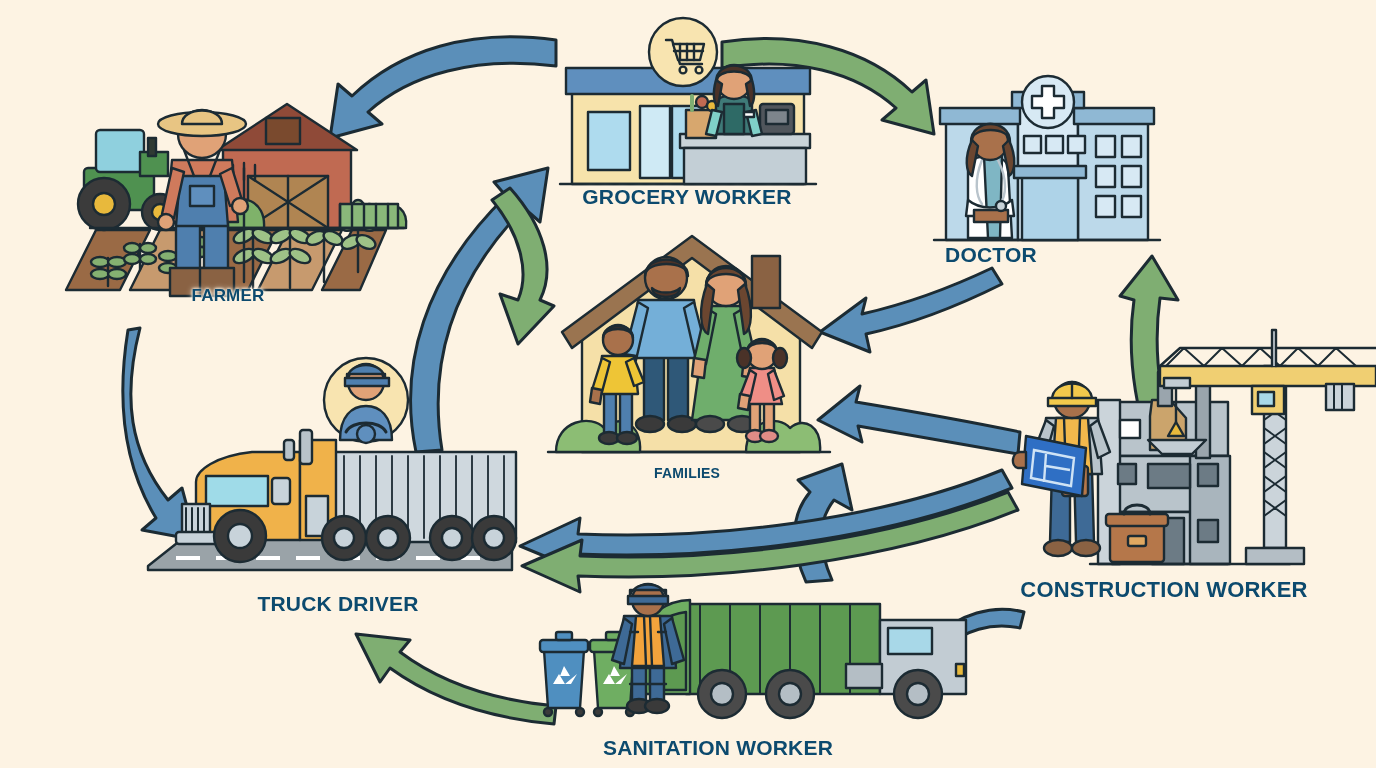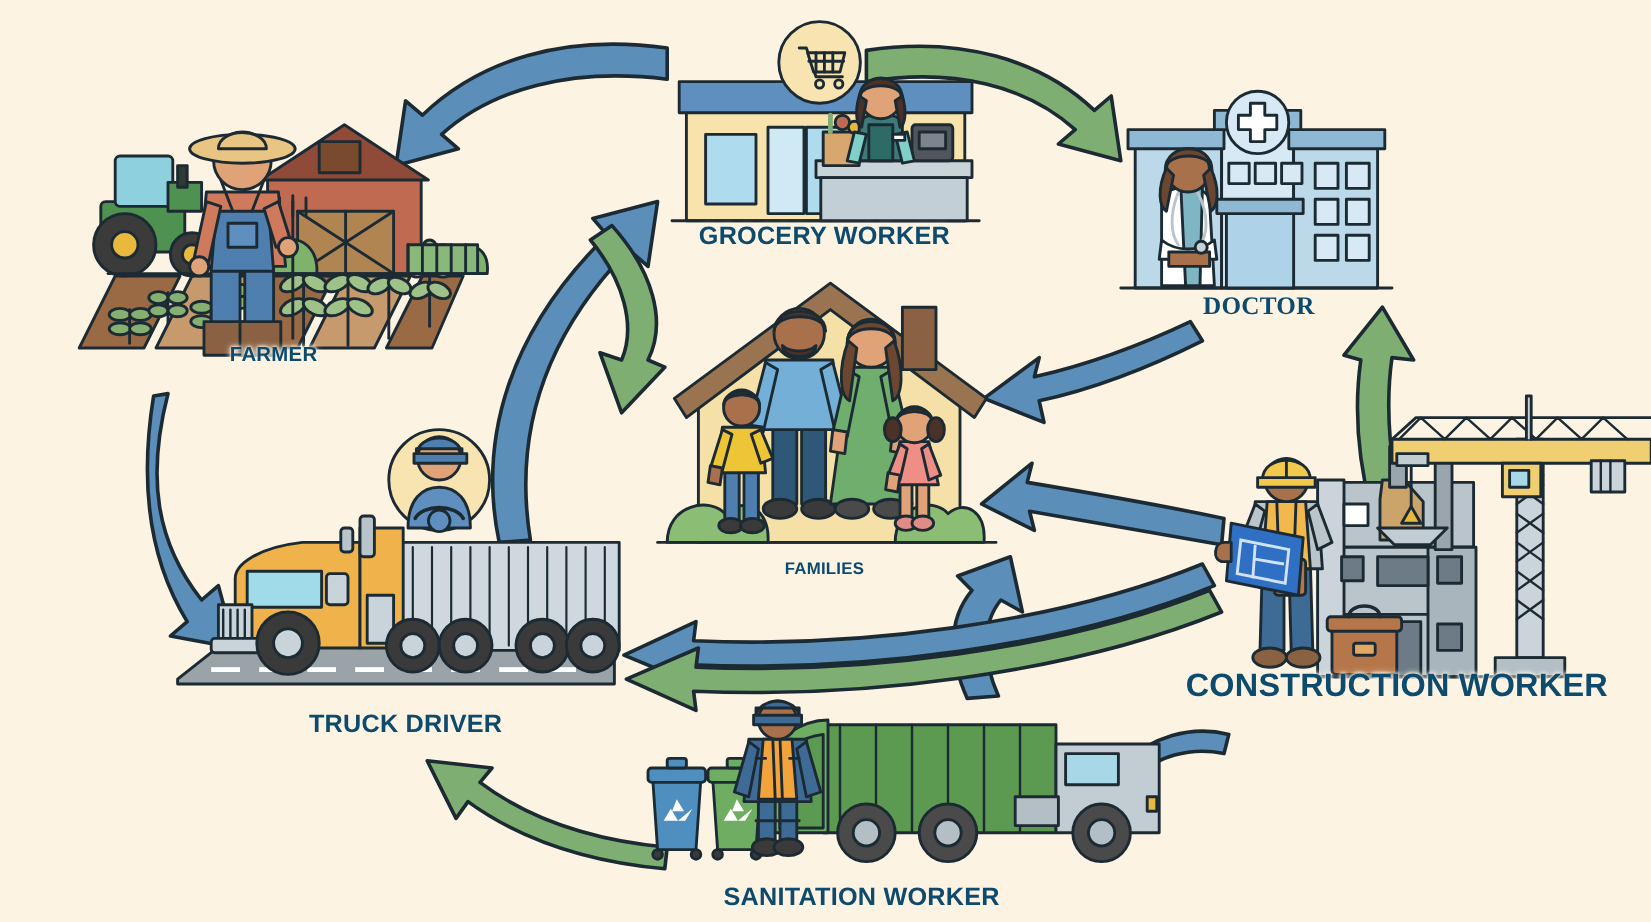--- a/index.html
+++ b/index.html
@@ -568,19 +568,19 @@
             <path d="M1046,454 L1044,482 M1046,466 L1070,470"></path>
           </g>
           <path class="o skin2" d="M1020,452 C1012,452 1010,466 1018,468 L1026,468 L1026,452 Z"></path>
         </g>
       </g>
     </g>
   </svg>
 
   <div class="node-label" style="left:228px;top:286px;font-size:17px;">FARMER</div>
   <div class="node-label" style="left:687px;top:185px;font-size:21px;">GROCERY WORKER</div>
-  <div class="node-label" style="left:1049px;top:243px;font-size:21px;font-family:Liberation Serif, serif;">DOCTOR</div>
+  <div class="node-label" style="left:991px;top:243px;font-size:21px;">DOCTOR</div>
   <div class="node-label" style="left:687px;top:465px;font-size:14px;">FAMILIES</div>
   <div class="node-label" style="left:338px;top:592px;font-size:21px;">TRUCK DRIVER</div>
   <div class="node-label" style="left:718px;top:708px;font-size:21px;margin-top:28px;">SANITATION WORKER</div>
-  <div class="node-label" style="left:1164px;top:556px;font-size:27px;">CONSTRUCTION WORKER</div>
+  <div class="node-label" style="left:1164px;top:577px;font-size:22px;">CONSTRUCTION WORKER</div>
 
 </div>
 
 </body></html>

